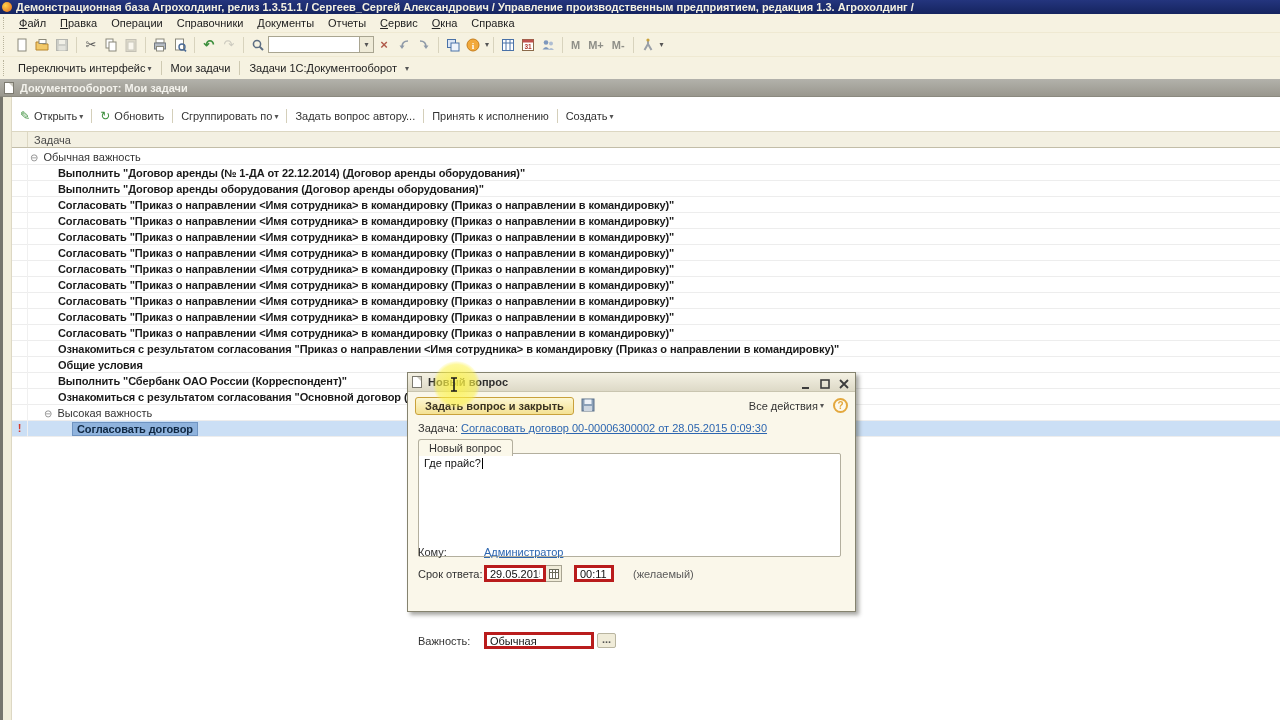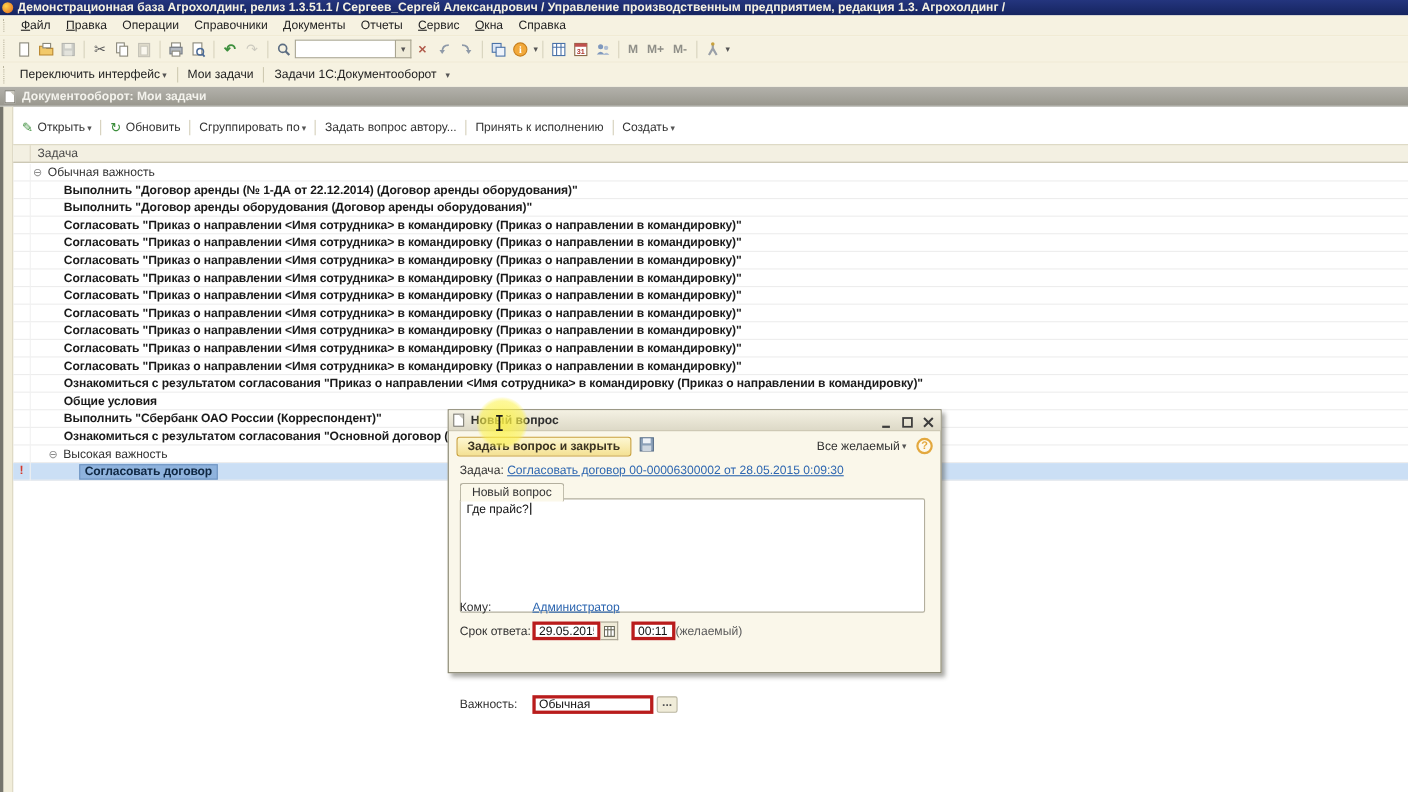--- a/index.html
+++ b/index.html
@@ -98,21 +98,21 @@
     border:1px solid #b3af9e; border-radius:2px; padding:3px 5px; color:#111; }
   .tcaret { display:inline-block; width:1px; height:11px; background:#000; vertical-align:-2px; margin-left:1px; }
   .frow { position:absolute; left:10px; display:flex; align-items:center; color:#333; }
   .frow .lab { width:66px; }
   .ibx { height:17px; border:3px solid #b91c1c; background:#fff; font-family:"Liberation Sans",sans-serif;
     font-size:11px; padding:0 3px; color:#111; }
   .sq-btn { width:16px; height:17px; border:1px solid #a8a492; border-left:none; background:#f0ecd9;
     display:flex; align-items:center; justify-content:center; }
   .more-btn { width:19px; height:15px; border:1px solid #b9b5a0; background:#f0ecd9; border-radius:2px;
     margin-left:3px; text-align:center; line-height:10px; color:#555; font-weight:bold; }
-  .note { color:#5a5a5a; margin-left:0; }
+  .note { color:#5a5a5a; margin-left:19px; }
 
   
   #cursor-glow { position:absolute; left:433px; top:361px; width:47px; height:47px; border-radius:50%;
     background:radial-gradient(circle, rgba(252,242,70,.85) 0%, rgba(252,242,70,.55) 60%, rgba(252,242,70,0) 72%);
     z-index:30; pointer-events:none; }
   #ibeam { position:absolute; left:450px; top:377px; z-index:31; }
 </style>
 </head>
 <body>
 
@@ -465,21 +465,21 @@
   <div id="dlg-cmd">
     <button id="btn-ask">Задать вопрос и закрыть</button>
     <span id="save-ico">
       <svg width="14" height="14">
           <rect x="1" y="1" width="12" height="12" fill="#8ba0b8" stroke="#5a708a"></rect>
           <rect x="3.5" y="1.5" width="7" height="4.5" fill="#eef2f7"></rect>
           <rect x="3" y="8" width="8" height="5" fill="#cdd6e0"></rect>
         </svg></span>
     <span class="spacer"></span>
     <span id="all-actions">
-      <span>Все желаемый</span>
+      <span>Все действия</span>
       <span class="caret">▾</span>
     </span>
     <span id="help-btn">?</span>
   </div>
 
   <div id="dlg-task">
     <span>Задача:</span>
     <a href="#">Согласовать договор 00-00006300002 от 28.05.2015 0:09:30</a>
   </div>
 

